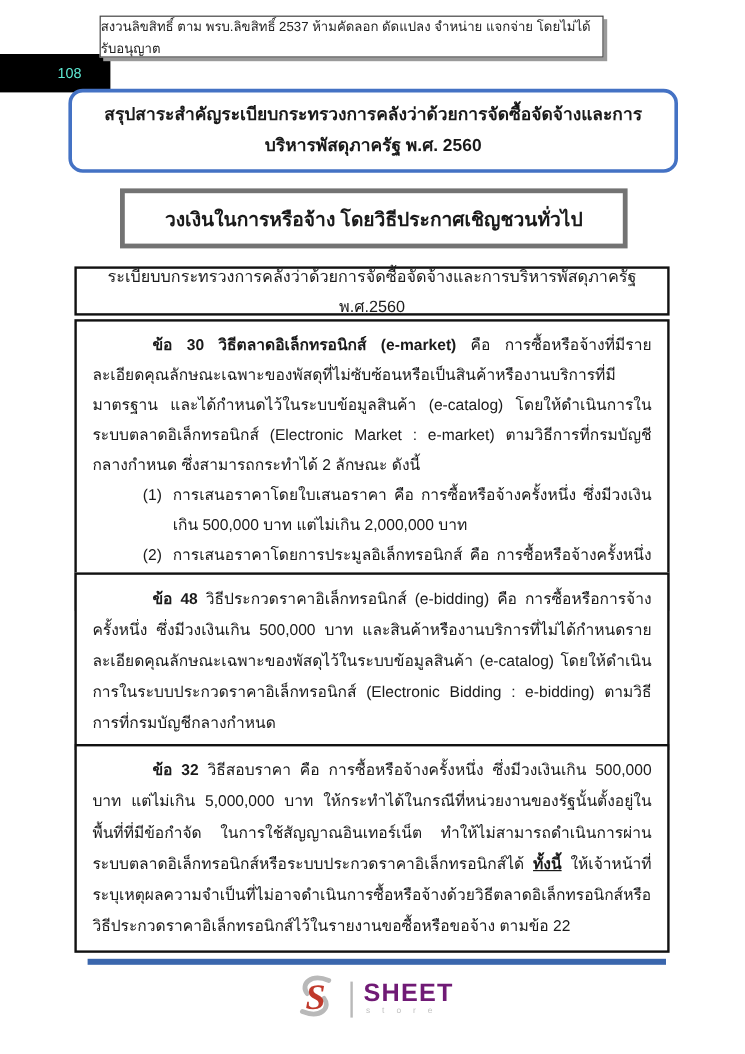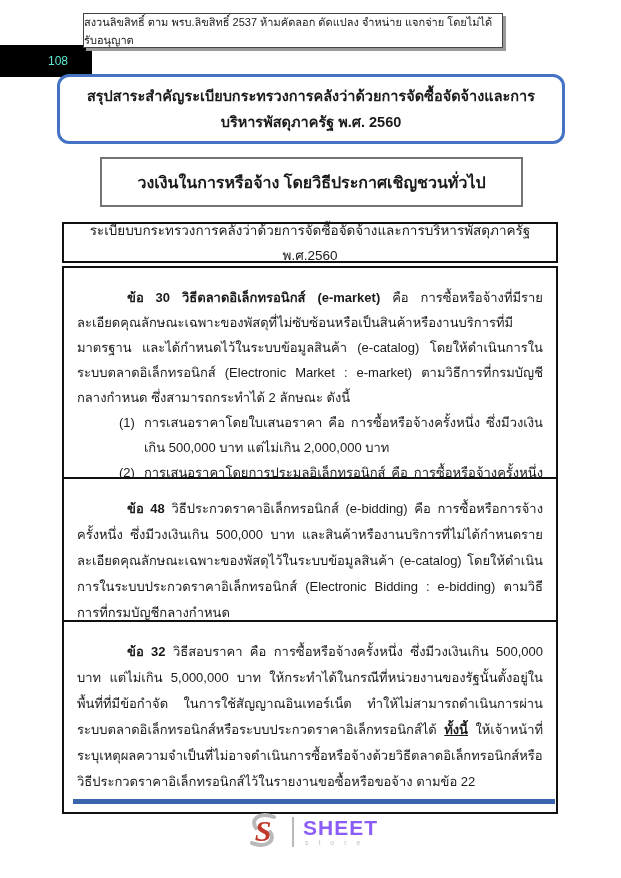--- a/index.html
+++ b/index.html
@@ -14,45 +14,45 @@
     display:flex;align-items:center;justify-content:center;font-size:11px;color:#222;}
 
   
   .title-box{position:absolute;left:57px;top:74px;width:508px;min-height:56px;
     border:3px solid #4472C4;border-radius:12px;background:#fff;box-sizing:border-box;
     display:flex;align-items:flex-start;justify-content:center;text-align:center;
     font-size:14.5px;font-weight:bold;line-height:26px;padding:6px 26px;}
 
   
   .subtitle-box{position:absolute;left:100px;top:157px;width:423px;height:50px;
-    border:2px solid #737373;background:#fff;box-sizing:border-box;
+    border:4px solid #737373;background:#fff;box-sizing:border-box;
     display:flex;align-items:center;justify-content:center;text-align:center;
     font-size:16px;font-weight:bold;}
 
   
   .cbox{position:absolute;left:62px;width:496px;border:2px solid #111;background:#fff;
-    box-sizing:border-box;font-size:13px;line-height:25px;padding:17px 13px;}
+    box-sizing:border-box;font-size:13px;line-height:25px;padding:7px 13px;}
   .cbox.header{top:222px;height:41px;display:flex;align-items:center;justify-content:flex-start;
     text-align:center;padding:0 10px;font-size:13.5px;}
   .cbox.s30{top:266px;min-height:199px;}
   .cbox.s31{top:477px;min-height:103px;line-height:26px;}
   .cbox.s32{top:620px;min-height:132px;line-height:26px;}
   .para{text-align:justify;text-indent:50px;margin:0;}
   .bold{font-weight:bold;}
   .underline{text-decoration:underline;}
   .list{margin-left:42px;margin-top:0;}
   .list-item{display:flex;gap:9px;text-align:justify;}
   .list-item .itext{flex:1;}
 
   
   .footer-line{position:absolute;left:73px;top:799px;width:482px;height:5px;background:#3a66ad;}
   .logo{position:absolute;left:0;top:810px;width:621px;display:flex;align-items:center;justify-content:center;gap:9px;}
   .logo-divider{width:2px;height:30px;background:#b9b9b9;}
   .logo-text{display:flex;flex-direction:column;align-items:center;}
-  .logo-brand{font-size:21px;font-weight:bold;color:#8b5cf6;letter-spacing:1px;line-height:20px;}
+  .logo-brand{font-size:21px;font-weight:bold;color:#701a75;letter-spacing:1px;line-height:20px;}
   .logo-sub{font-size:7px;color:#c2c2c2;letter-spacing:4px;line-height:9px;align-self:flex-start;margin-left:2px;}
 </style>
 </head>
 <body>
 
 <div class="page">
 
   <div class="pagenum-box">
     <span>108</span>
   </div>

